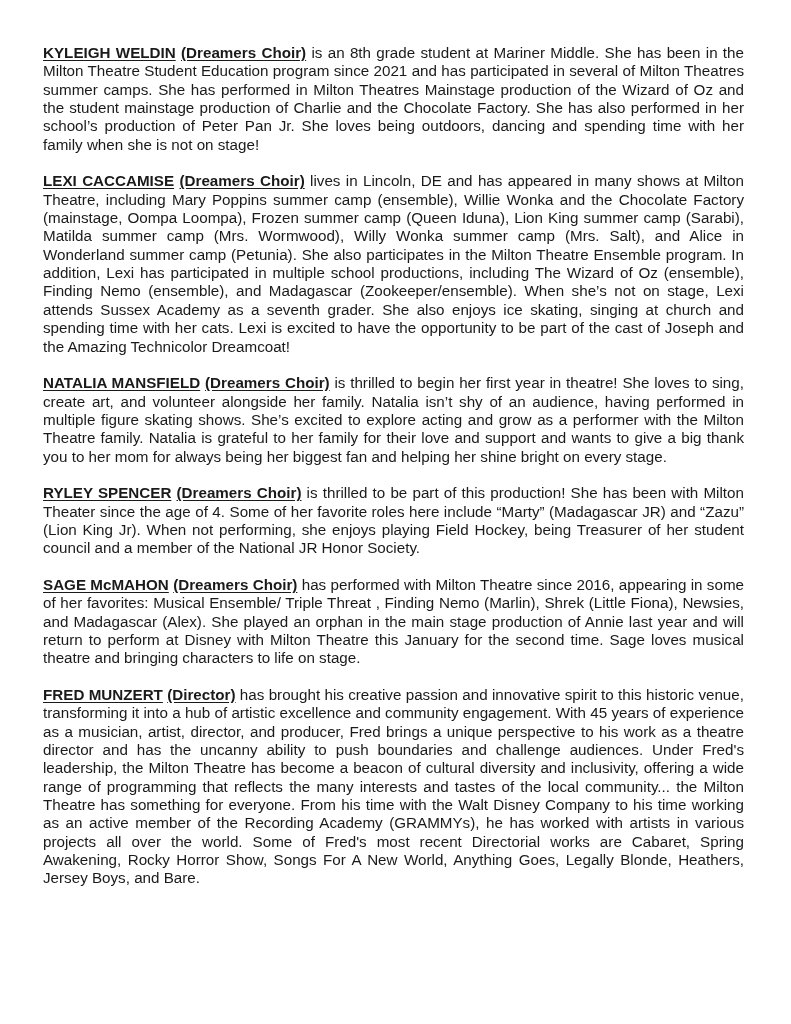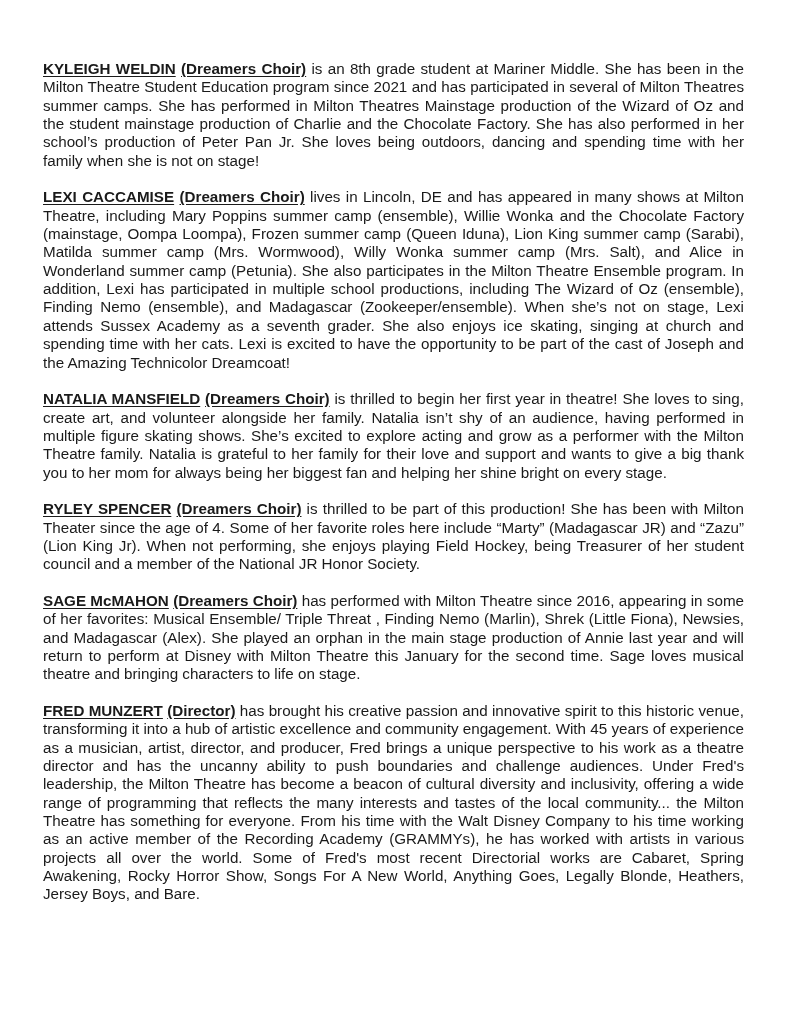--- a/index.html
+++ b/index.html
@@ -15,21 +15,20 @@
     }
     .page {
       position: absolute;
       left: 43px;
       top: 44px;
       width: 701px;
       font-family: "Liberation Sans", sans-serif;
       font-size: 15.2px;
       line-height: 18.35px;
       color: #1a1a1a;
-      margin-top: 16px;
     }
     .bio {
       margin: 0 0 18.35px 0;
       text-align: justify;
       text-justify: inter-word;
     }
     .bio .name {
       font-weight: bold;
       text-decoration: underline;
       text-underline-offset: 2px;

